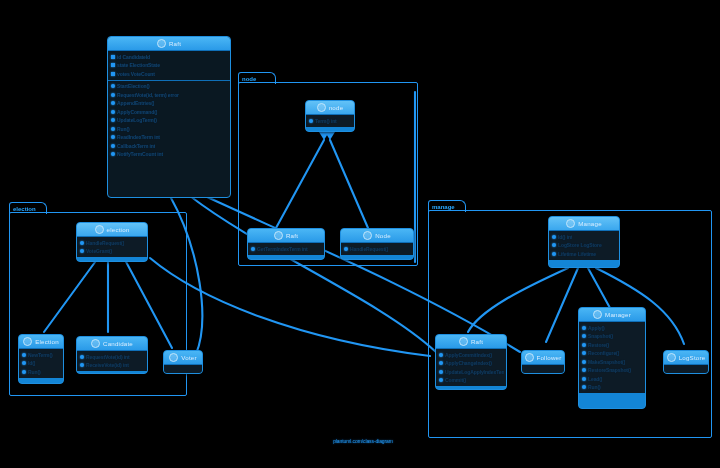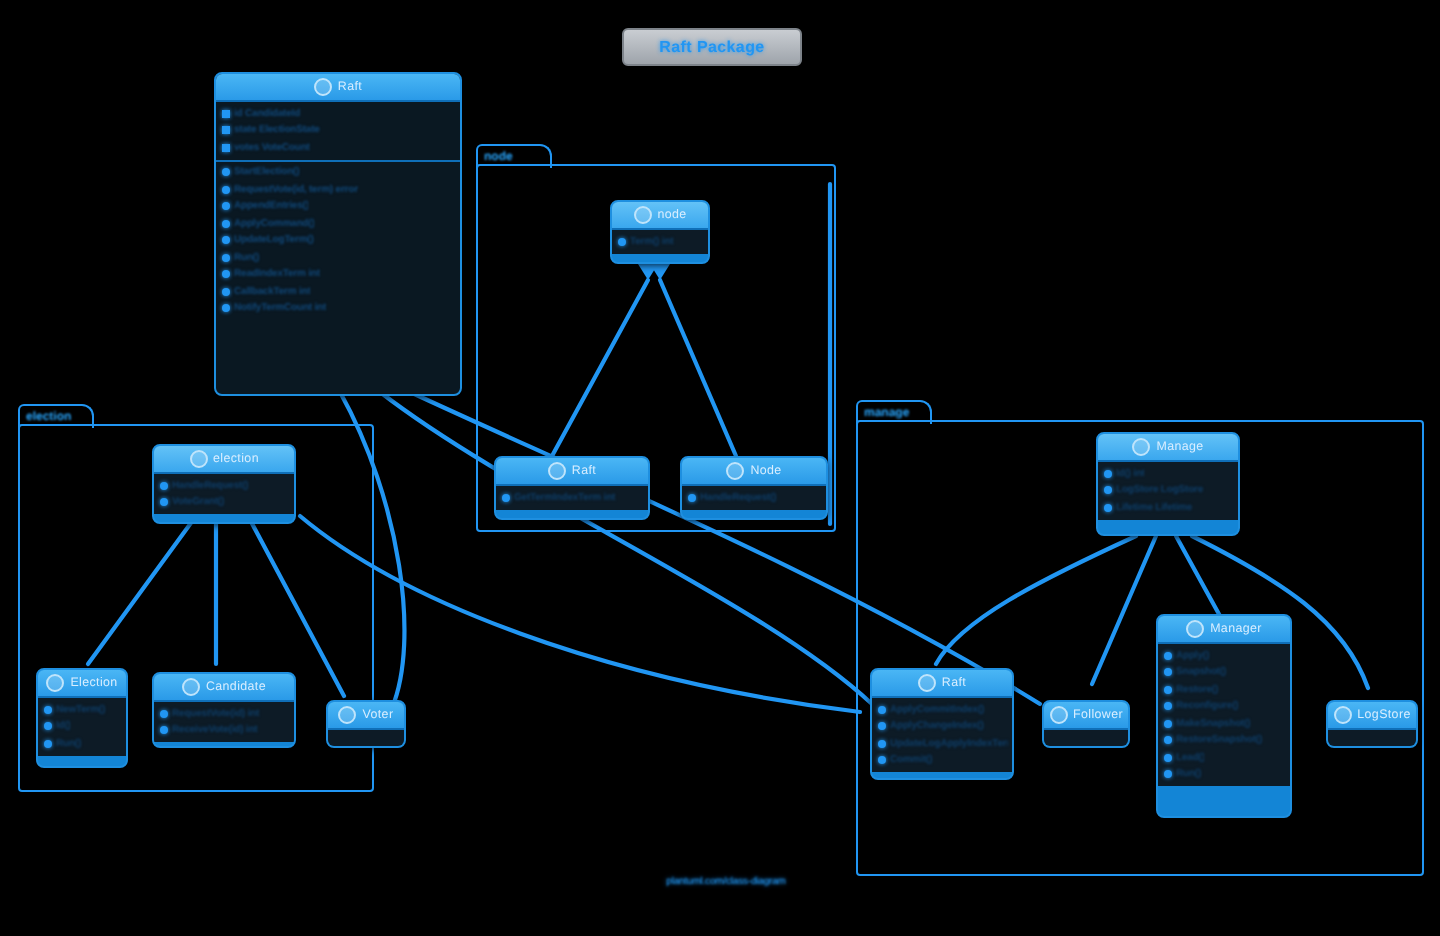--- a/index.html
+++ b/index.html
@@ -118,23 +118,20 @@
     <g fill="#2196f3" stroke="none">
       <polygon points="324,140 319,132 329,132"></polygon>
       <polygon points="330,140 325,132 335,132"></polygon>
       <polygon points="98,258 93,250 103,250"></polygon>
       <polygon points="108,258 103,250 113,250"></polygon>
       <polygon points="578,268 573,260 583,260"></polygon>
       <polygon points="588,268 583,260 593,260"></polygon>
     </g>
   </svg>
 
-  <div class="diagram-title">
-    <span>Raft Package</span>
-  </div>
 
   <div class="cls cls-main" style="left:107px;top:36px;width:122px;height:160px;">
     <div class="cls-head">
       <i class="stereo"></i>
       <span class="cls-title">Raft</span>
     </div>
     <div class="cls-sec">
       <div class="mem">
           <i class="vis"></i>
           <span class="mem-txt">id  CandidateId</span>

